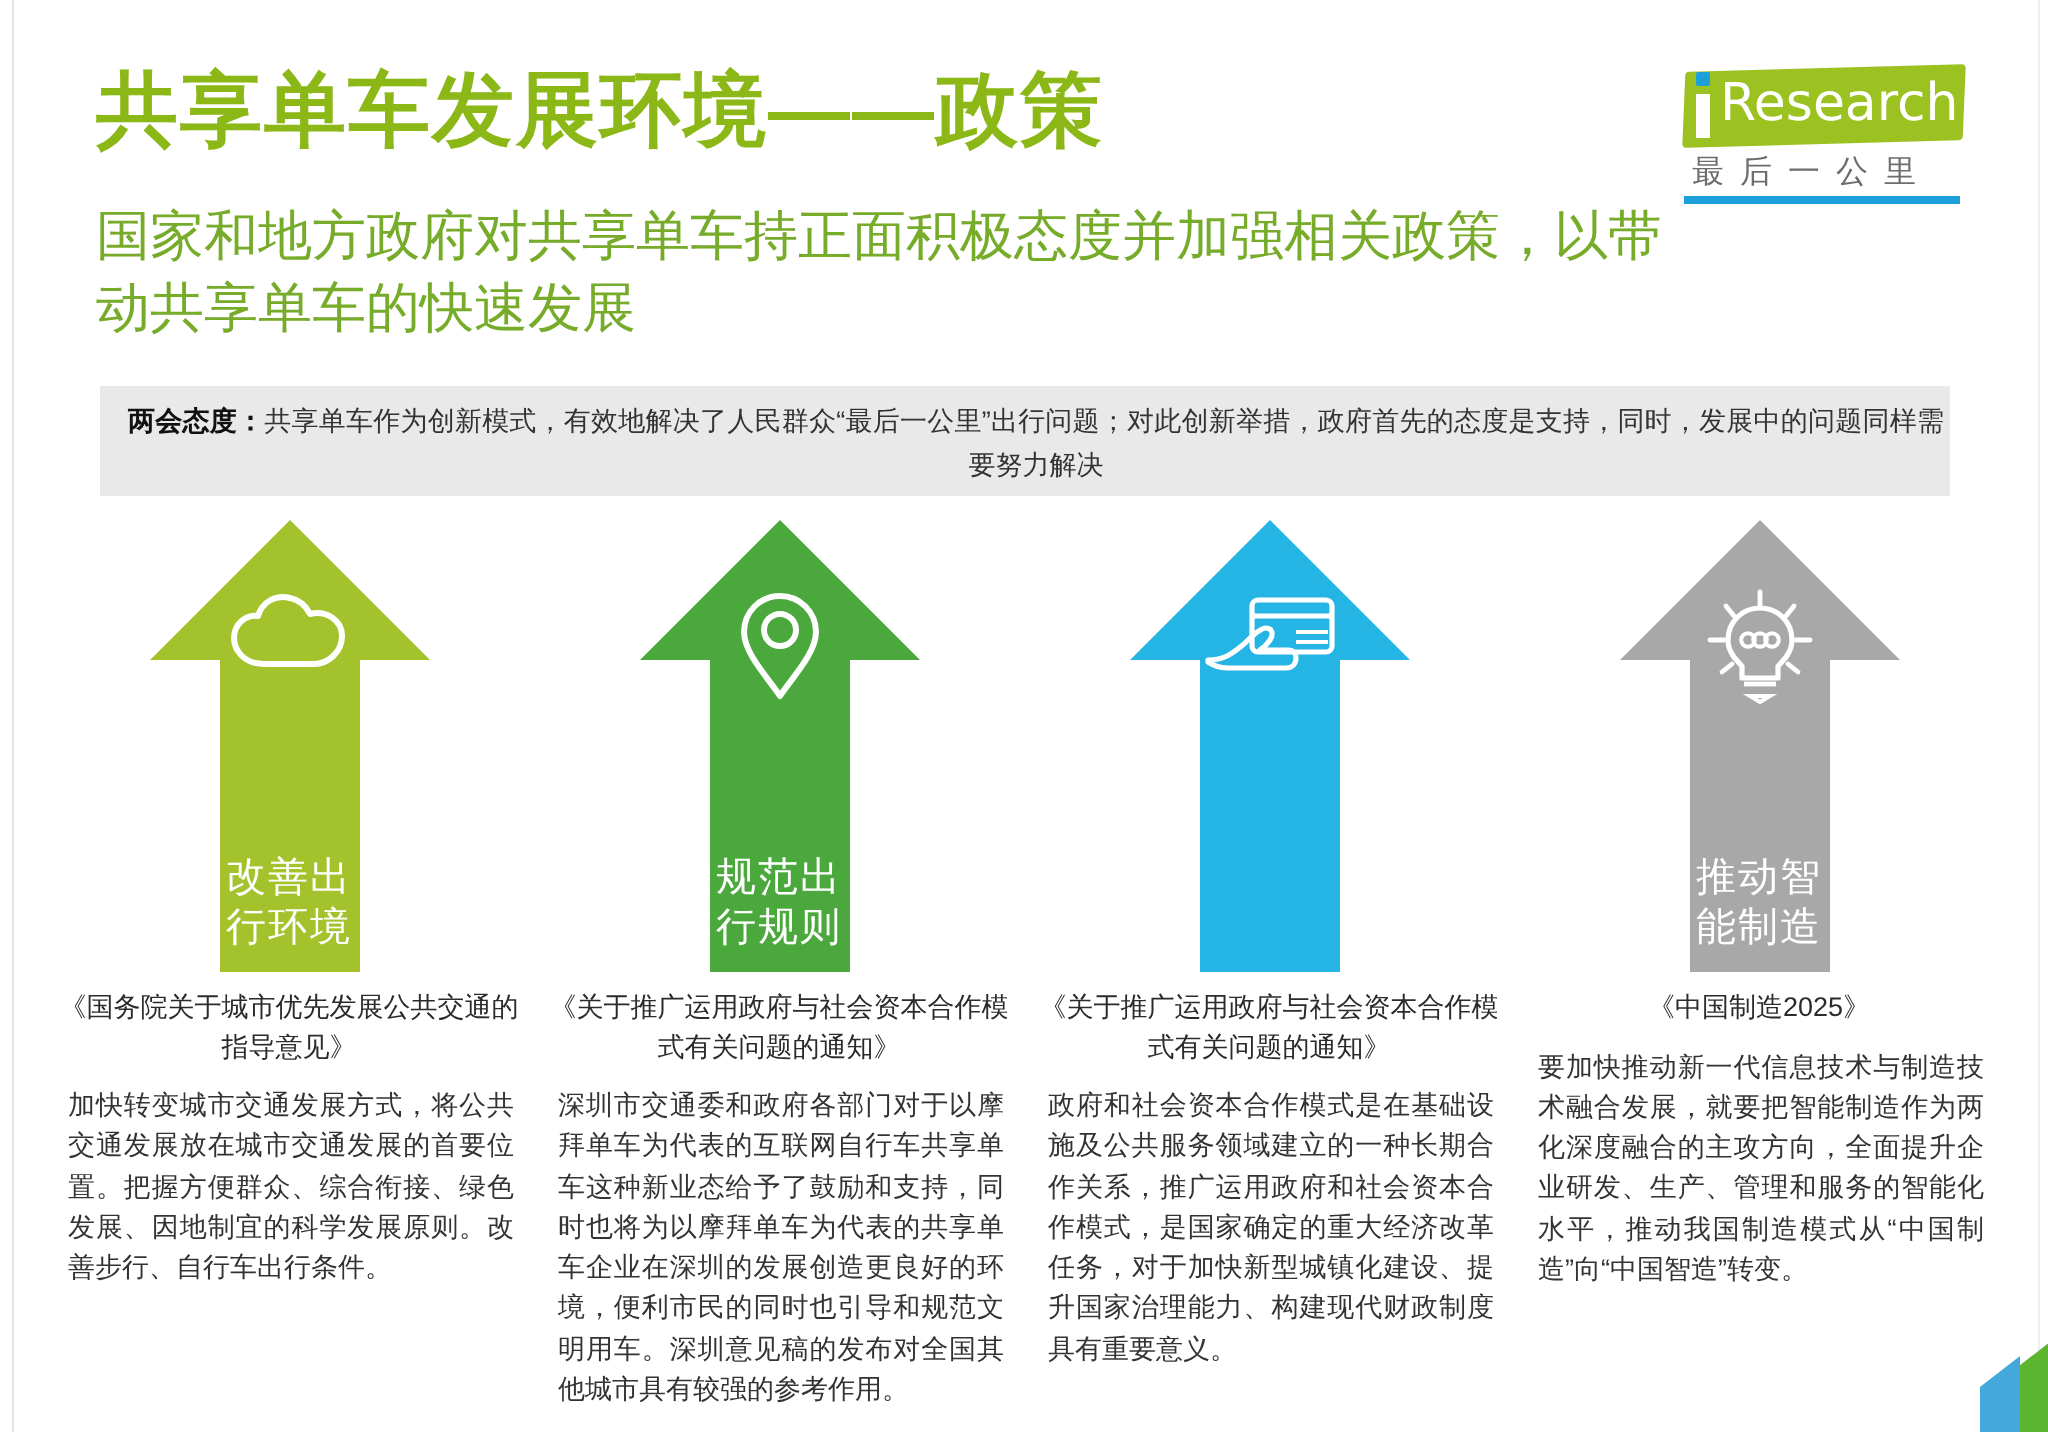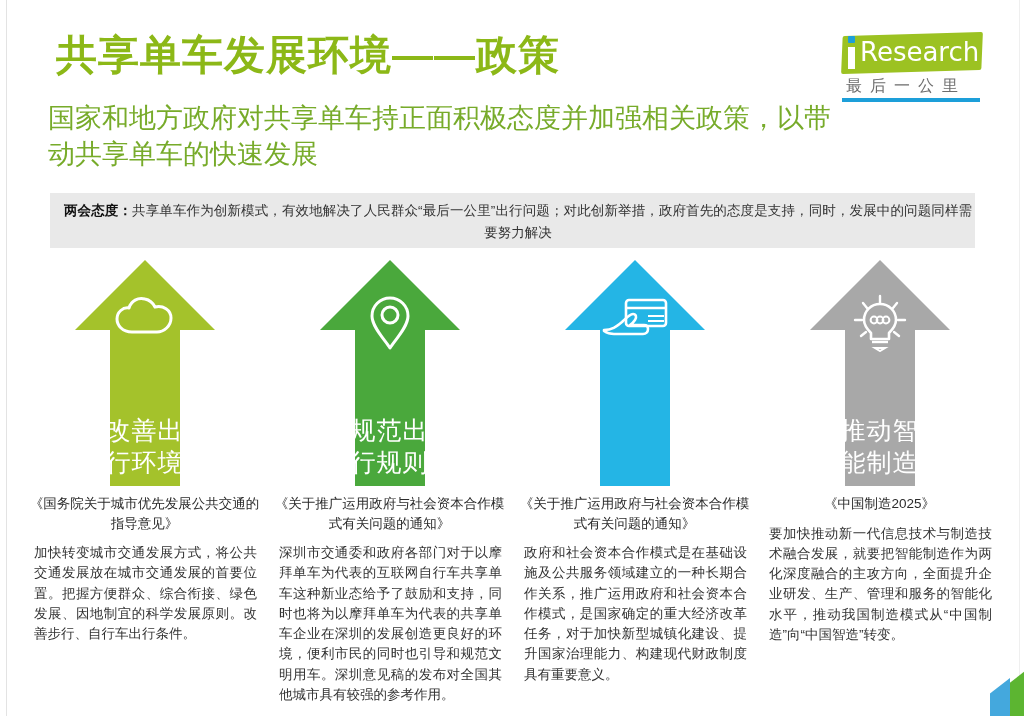--- a/index.html
+++ b/index.html
@@ -43,21 +43,20 @@
   .title {
     position: absolute;
     left: 48px;
     top: 34px;
     font-size: 41px;
     font-weight: bold;
     color: #8cb817;
     letter-spacing: 1px;
     white-space: nowrap;
     line-height: 1.05;
-    margin-left: 8px;
   }
   .subtitle {
     position: absolute;
     left: 48px;
     top: 100px;
     width: 790px;
     font-size: 27px;
     color: #77ab2a;
     line-height: 1.35;
     font-weight: normal;
@@ -187,21 +186,21 @@
     display: flex;
     justify-content: center;
   }
   .arrow-label {
     position: absolute;
     left: 0;
     right: 0;
     bottom: 8px;
     text-align: center;
     color: #ffffff;
-    font-size: 25px;
+    font-size: 20px;
     line-height: 1.28;
     letter-spacing: 1px;
   }
 
   .doc-title {
     margin-top: 6px;
     text-align: center;
     font-size: 13.5px;
     font-weight: normal;
     color: #2b2b2b;

